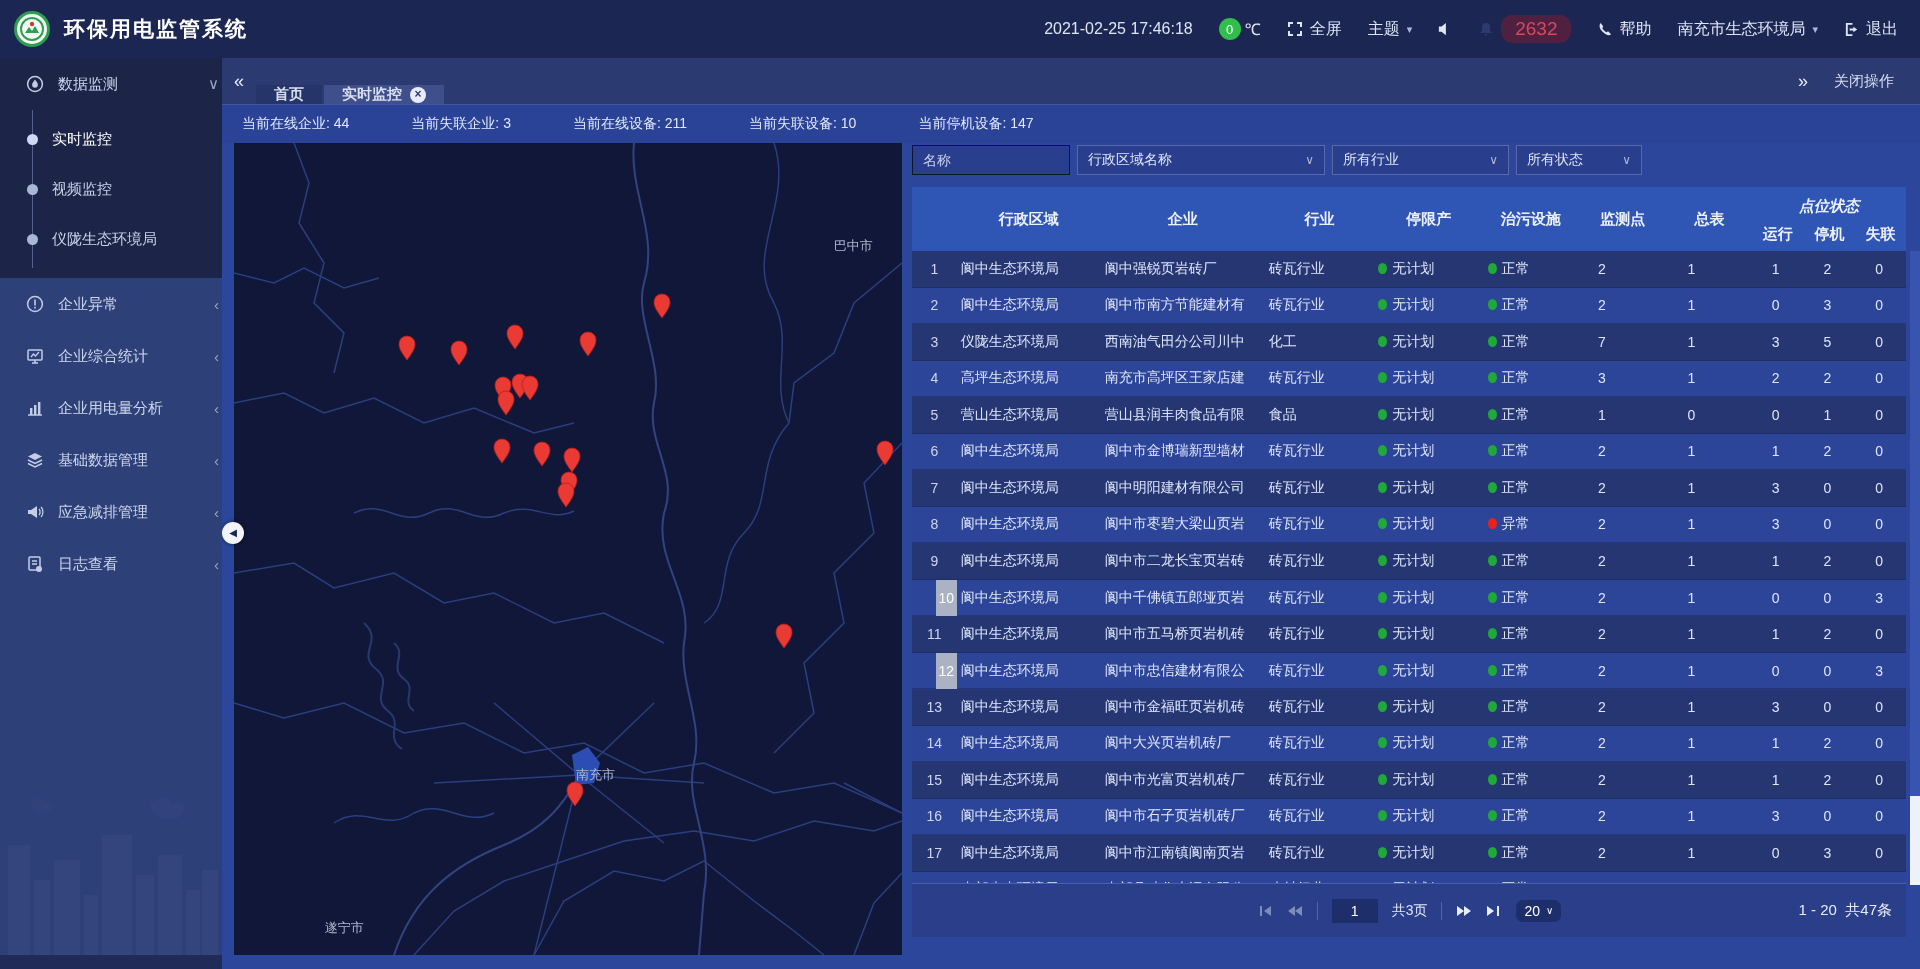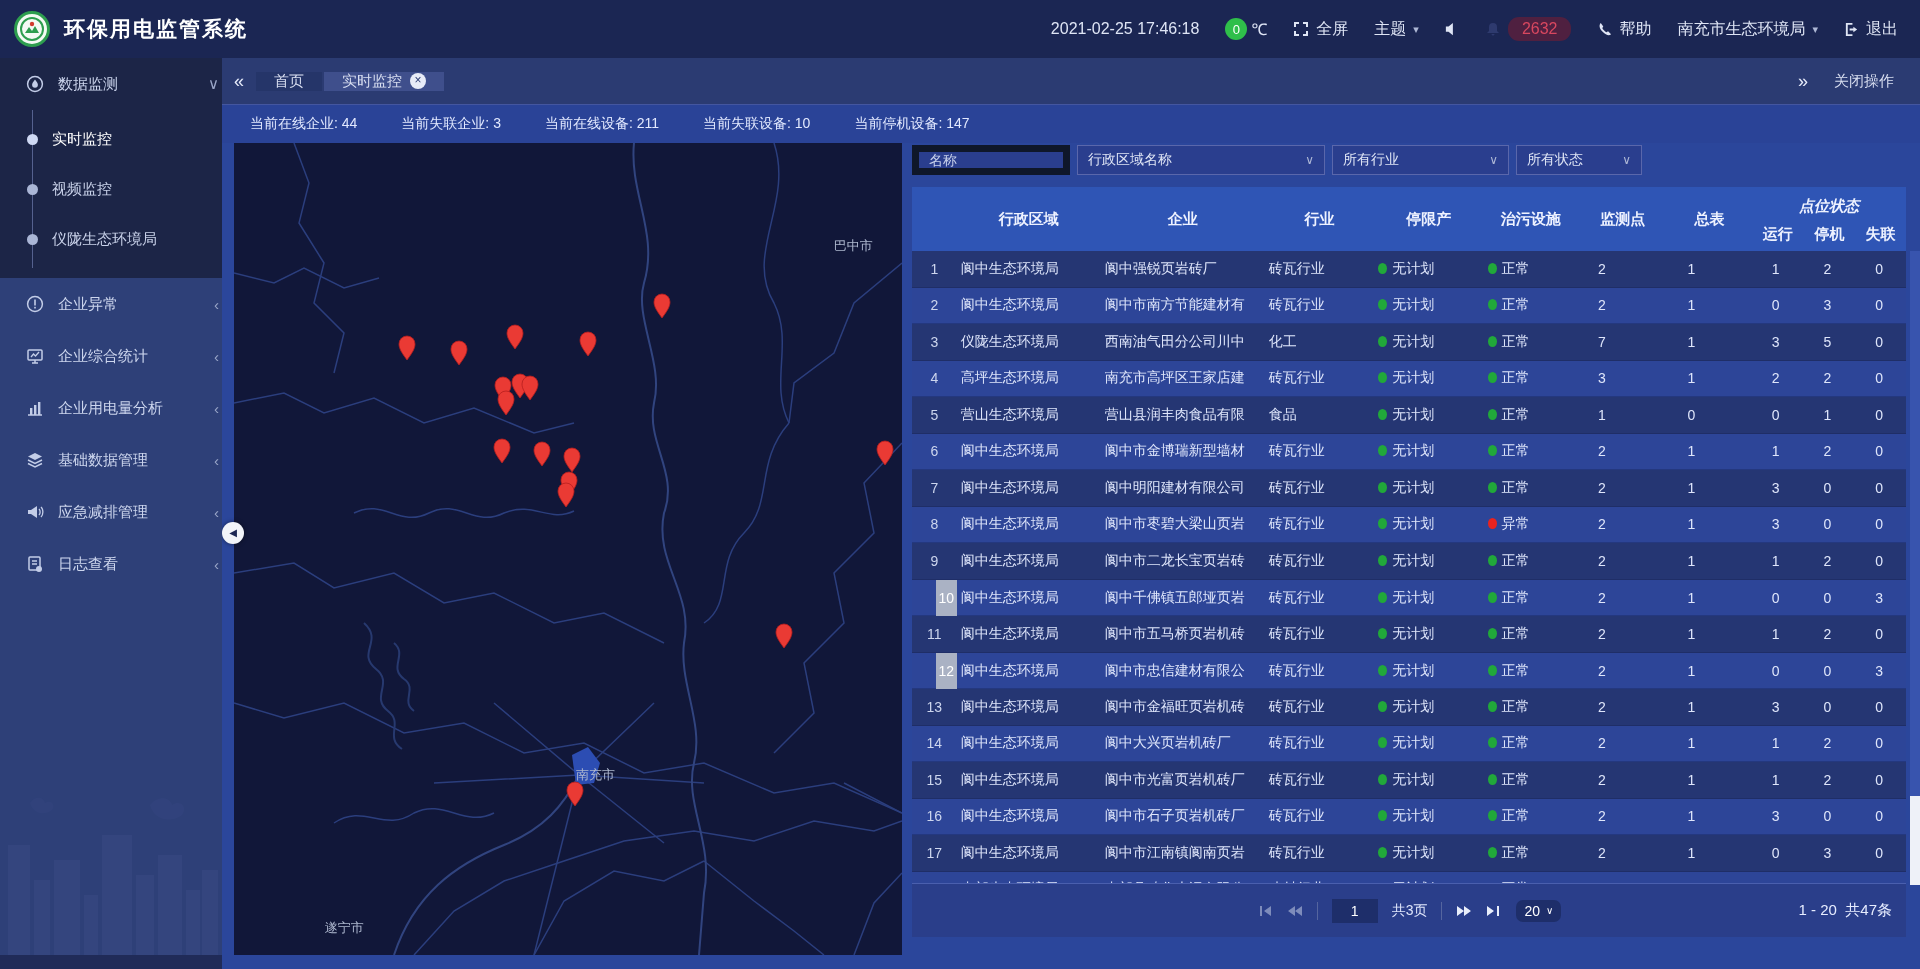--- a/index.html
+++ b/index.html
@@ -10,21 +10,21 @@
   .header { position:absolute; left:0; top:0; width:1920px; height:58px;
     background:#1b2653; display:flex; align-items:center; z-index:30; }
   .logo { width:36px; height:36px; margin-left:14px; border-radius:50%;
     background:#f4faf4; border:3px solid #2e9e4f; display:flex; align-items:center; justify-content:center; }
   .app-title { color:#ffffff; font-size:21px; font-weight:bold; margin-left:14px; letter-spacing:2px; }
   .header-right { margin-left:auto; display:flex; align-items:center; gap:26px; margin-right:22px;
     color:#dfe5f5; font-size:16px; }
   .hitem { display:flex; align-items:center; gap:7px; cursor:pointer; }
   .temp-badge { width:22px; height:22px; border-radius:50%; background:#2fbf4a; color:#fff;
     font-size:13px; display:flex; align-items:center; justify-content:center; }
-  .notif-pill { background:#4f2040; color:#d8475f; font-size:16px; padding:3px 14px; border-radius:11px; }
+  .notif-pill { background:#4f2040; color:#d8475f; font-size:19px; padding:3px 14px; border-radius:11px; }
   .caret { font-size:11px; color:#aeb8d6; }
   .hicon { display:inline-flex; color:#dfe5f5; }
   .bell { color:#2e3a6e; }
 
   
   .sidebar { position:absolute; left:0; top:58px; width:222px; bottom:0;
     background:#2e4078; color:#cdd6ee; font-size:15px; overflow:hidden; z-index:20; }
   .menu-group.expanded { background:#1c2547; }
   .menu-item { height:52px; display:flex; align-items:center; padding:0 3px 0 26px; cursor:pointer; }
   .mi-icon { width:20px; display:inline-flex; margin-right:12px; color:#c3cde8; }
@@ -47,39 +47,39 @@
   .tab { display:flex; align-items:center; gap:8px; padding:0 18px; font-size:15px;
     background:#253569; margin-right:2px; cursor:pointer; }
   .tab.active { background:#3f4f8c; }
   .tab-close { width:16px; height:16px; border-radius:50%; background:#e8ecf8; color:#2b3b72;
     font-size:12px; line-height:15px; text-align:center; }
   .tabbar-right { margin-left:auto; display:flex; align-items:center; gap:26px; padding-right:26px; font-size:15px; }
   .dbl-arrow { font-size:18px; color:#e6ebfa; }
 
   
   .statsbar { position:absolute; left:222px; top:104px; right:0; height:39px; background:#2a4397;
-    border-top:1px solid #44569f; display:flex; align-items:center; gap:44px; padding-left:28px;
+    border-top:1px solid #44569f; display:flex; align-items:center; gap:62px; padding-left:20px;
     color:#e2e9ff; font-size:14px; z-index:9; }
 
   
   .content { position:absolute; left:222px; top:143px; right:0; bottom:0; background:#2b469b; }
 
   
   .map { position:absolute; left:12px; top:0; width:668px; height:812px; background:#111739; overflow:visible; }
   .map svg.basemap { position:absolute; left:0; top:0; }
   .map-label { position:absolute; color:#aeb8cf; font-size:13px; transform:translate(-50%,-50%); white-space:nowrap; }
   .pin { position:absolute; width:20px; height:28px; }
   .map-collapse { position:absolute; left:-12px; top:calc(48% - 11px); width:22px; height:22px;
     border-radius:50%; background:#f2f4f9; color:#1b2653; display:flex; align-items:center;
     justify-content:center; font-size:10px; cursor:pointer; box-shadow:0 0 4px rgba(0,0,0,.5); }
 
   
   .panel { position:absolute; left:690px; top:2px; width:994px; height:792px; }
   .filters { display:flex; gap:7px; height:30px; }
-  .f-input { width:158px; background:#2a3e8e; border:7px solid #0f172a; color:#dfe5f5;
+  .f-input { width:158px; background:#2a3e8e; border:1px solid #0f172a; color:#dfe5f5;
     font-size:14px; padding:0 10px; outline:none; }
   .f-input::placeholder { color:#c7d0ea; }
   .f-select { background:#2a3e8e; border:1px solid #5a67ab; color:#dfe5f5; font-size:14px;
     display:flex; align-items:center; justify-content:space-between; padding:0 10px; cursor:pointer; }
   .f-select .chev { color:#aeb8d6; font-size:12px; margin-left:14px; }
 
   
   .grid-cols { display:grid; grid-template-columns:4.5% 14.5% 16.5% 11% 11% 9.5% 9% 8.5% 5.2% 5.2% 5.1%; }
   .thead { position:absolute; top:42px; left:0; width:100%; height:64px; background:#2f55b5;
     color:#eef2ff; font-size:15px; font-weight:bold; }
@@ -307,21 +307,21 @@
       <rect x="202" y="85" width="16" height="85"></rect>
       <path d="M150 20c8-10 20-8 22 0 8-6 16 2 10 10-10 8-28 6-32-10z" opacity=".6"></path>
       <path d="M30 18c5-8 14-6 15 0 6-4 11 2 7 7-7 6-19 4-22-7z" opacity=".5"></path>
     </g>
   </svg>
   <div class="sidebar-bottom-strip"></div>
 </div>
 
 <div class="tabbar">
   <span class="tab-collapse">«</span>
-  <div id="tabs" style="display:flex;align-items:center;">
+  <div id="tabs" style="display:flex;align-items:flex-end;font-weight:bold;">
       <div class="tab ">
       <span>首页</span>
       </div>
       <div class="tab active">
       <span>实时监控</span>
         <span class="tab-close">×</span>
       </div>
     </div>
   <div class="tabbar-right">
     <span class="dbl-arrow">»</span>

